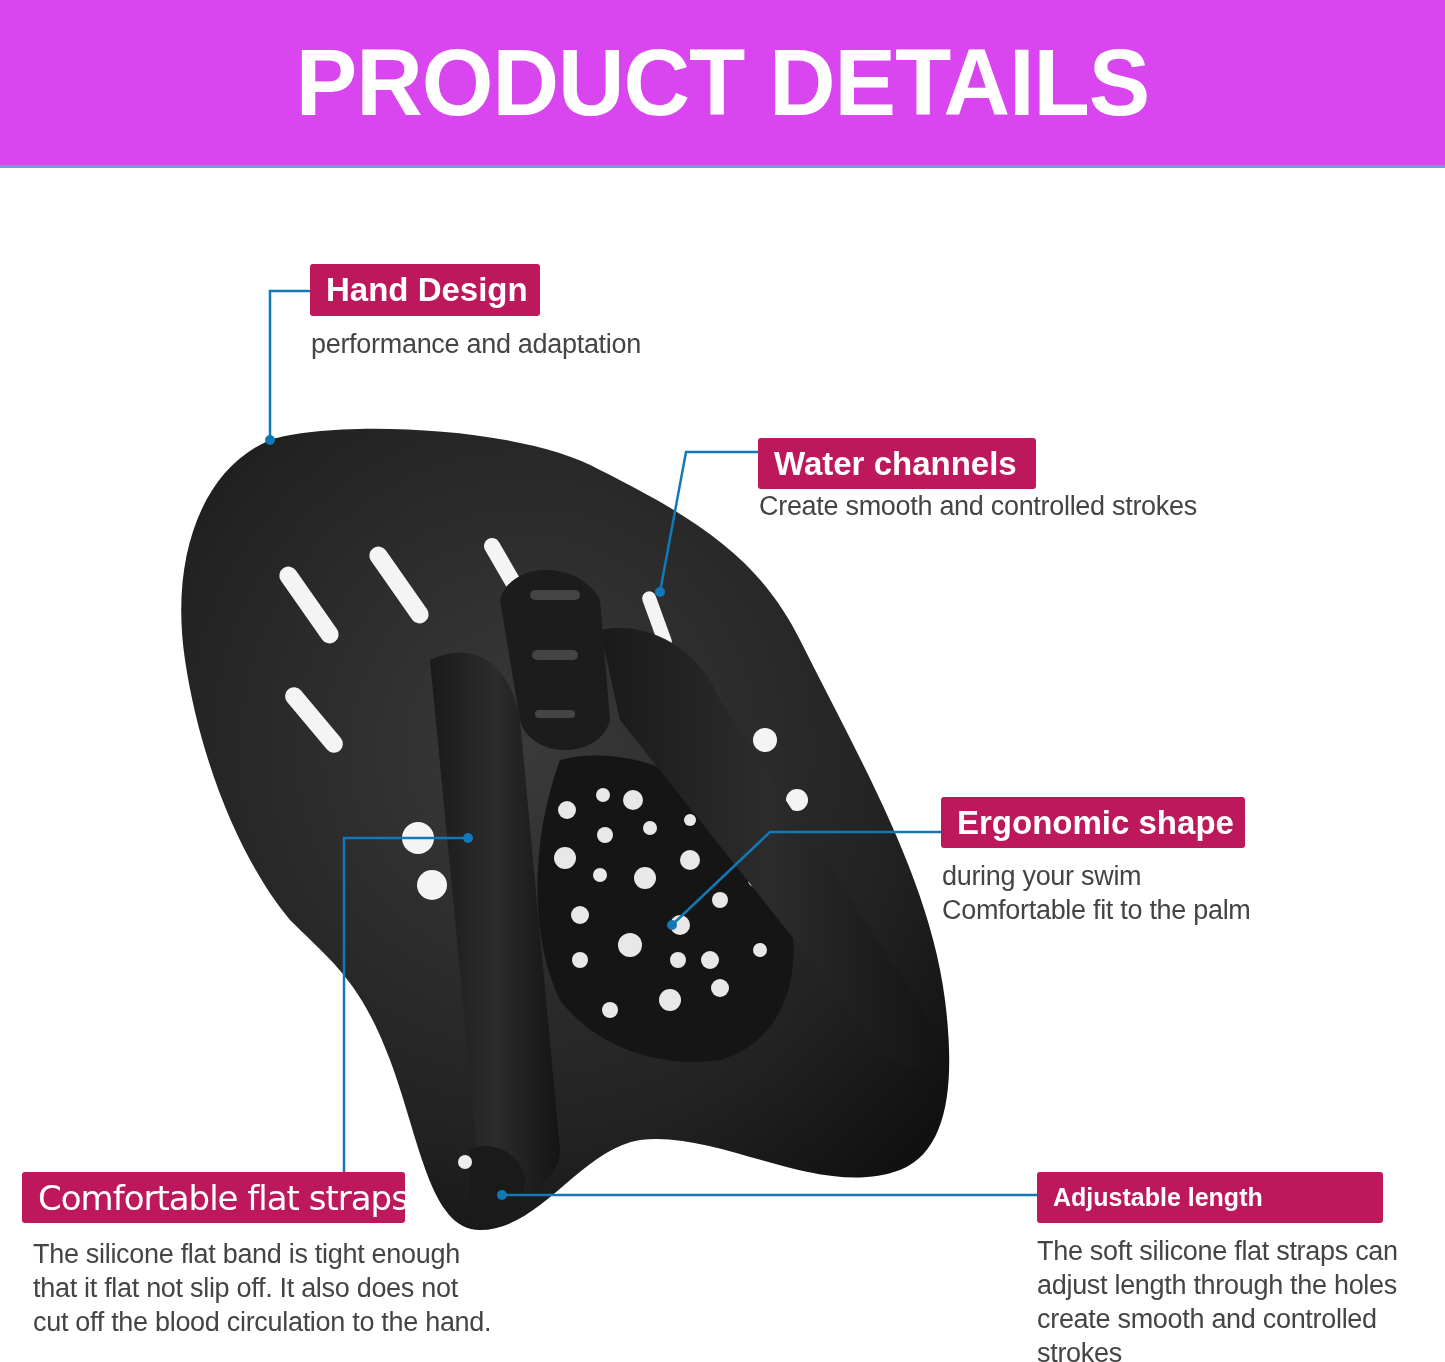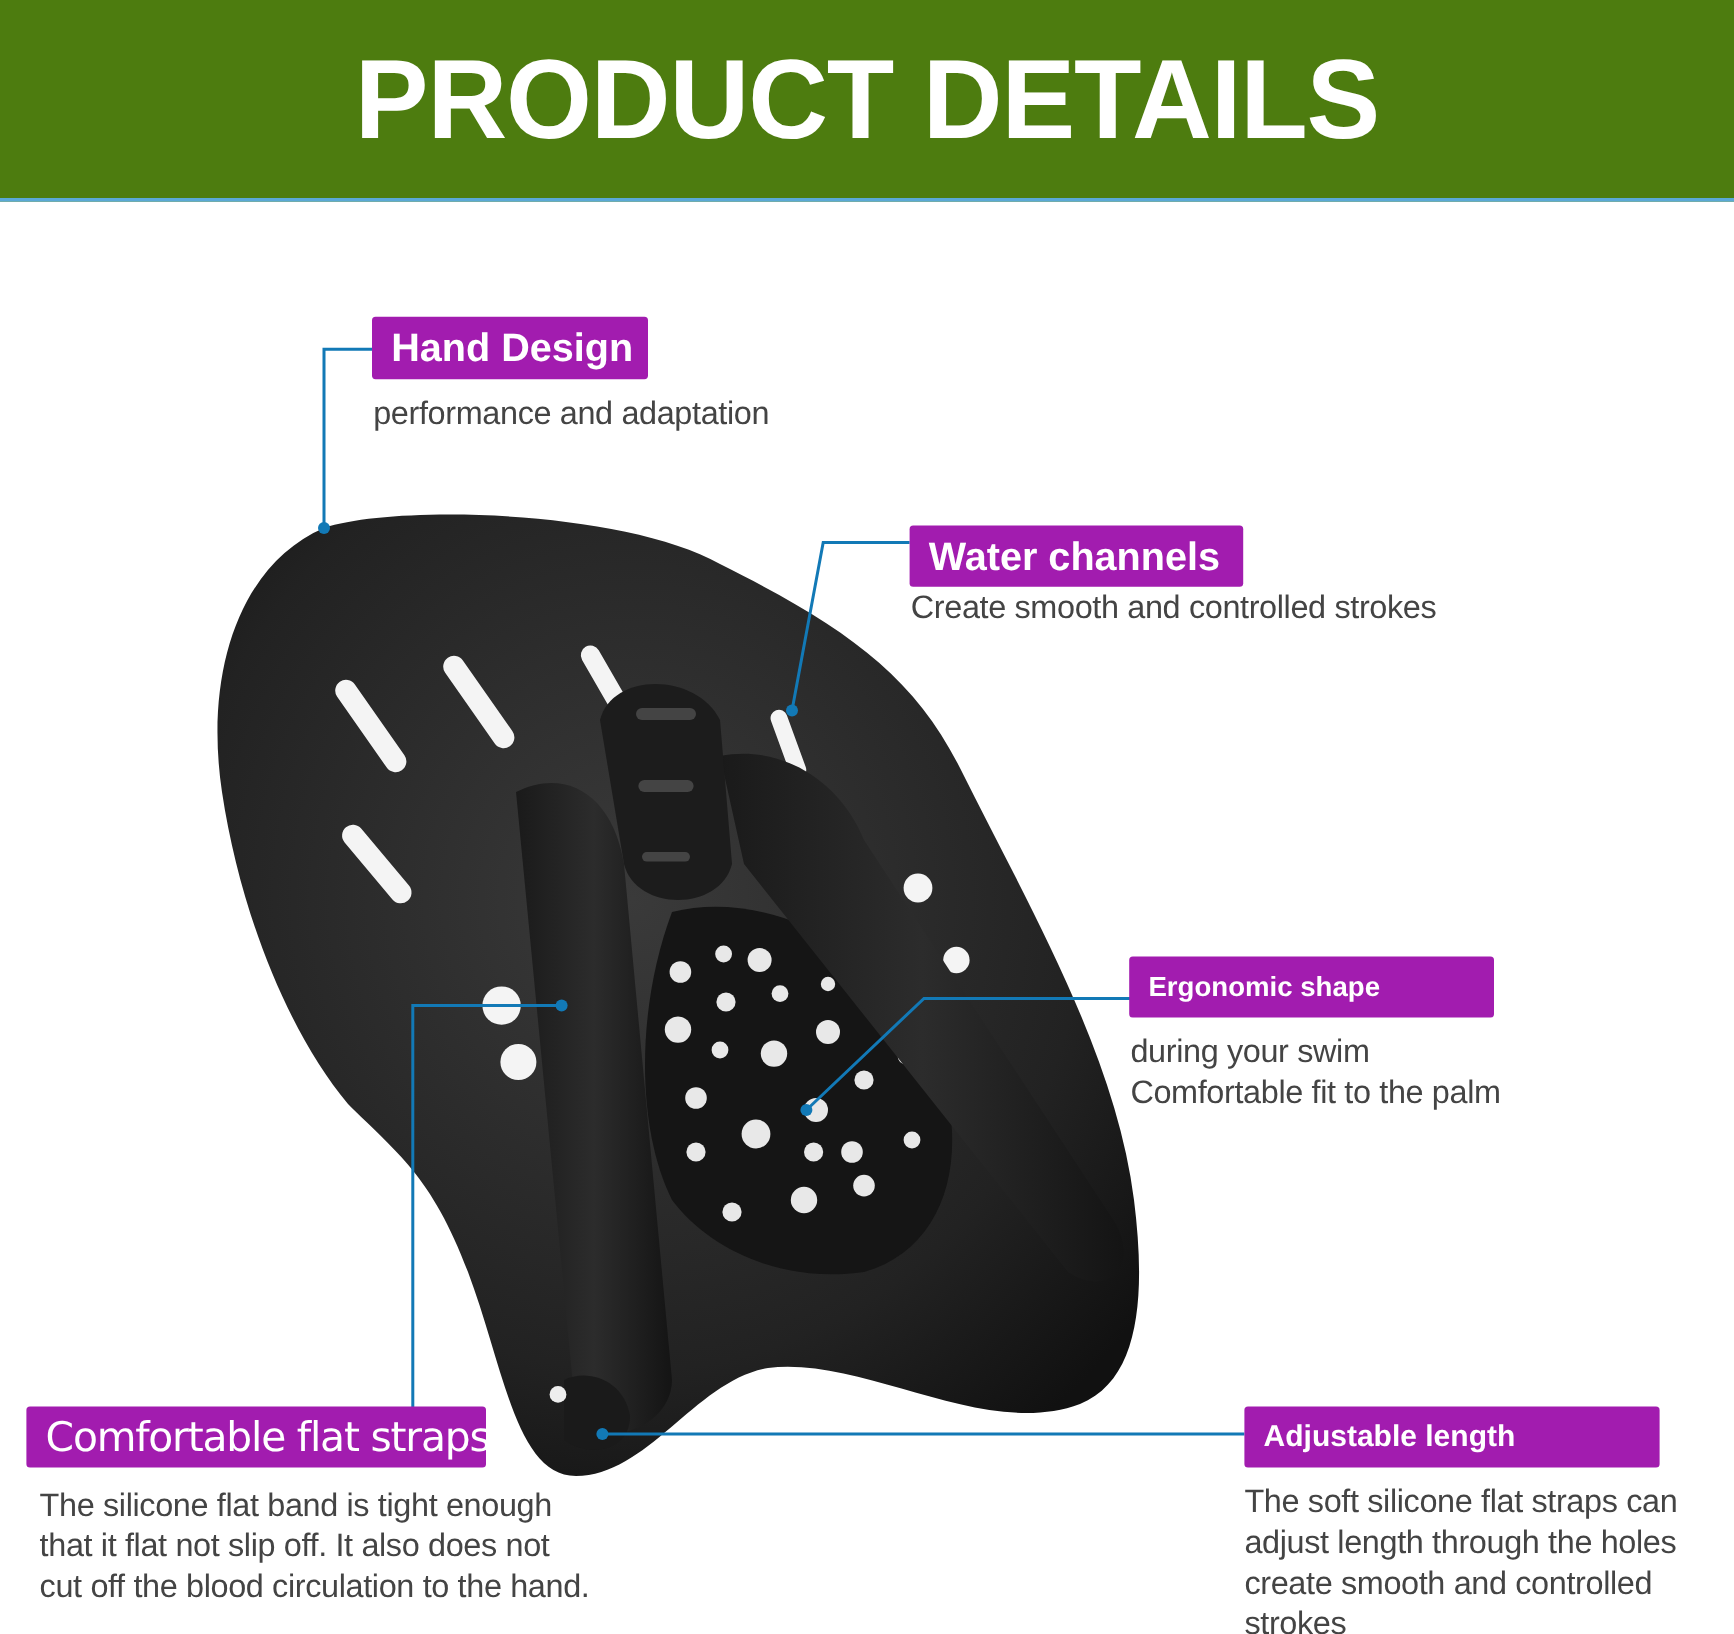--- a/index.html
+++ b/index.html
@@ -1,19 +1,19 @@
 <!DOCTYPE html>
 <html><head>
 <meta charset="utf-8">
 <style>
   html,body{margin:0;padding:0;}
   body{width:1445px;height:1362px;position:relative;background:#ffffff;overflow:hidden;font-family:"Liberation Sans",sans-serif;}
-  .banner{position:absolute;left:0;top:0;width:1445px;height:168px;background:#4d7c0f;display:flex;align-items:center;justify-content:center;border-bottom:3px solid #5aa9d6;box-sizing:border-box;}
+  .banner{position:absolute;left:0;top:0;width:1445px;height:168px;background:#d946ef;display:flex;align-items:center;justify-content:center;border-bottom:3px solid #5aa9d6;box-sizing:border-box;}
   .banner h1{margin:0;color:#fff;font-family:"Liberation Sans",sans-serif;font-weight:700;font-size:94px;letter-spacing:-1px;transform:scaleX(0.98);}
-  .tag{position:absolute;background:#a21caf;color:#fff;font-weight:700;border-radius:3px;display:flex;align-items:center;padding:0 16px;box-sizing:border-box;white-space:nowrap;}
+  .tag{position:absolute;background:#be185d;color:#fff;font-weight:700;border-radius:3px;display:flex;align-items:center;padding:0 16px;box-sizing:border-box;white-space:nowrap;}
   .desc{position:absolute;color:#444;font-size:27px;line-height:34px;letter-spacing:-0.3px;}
   svg.art{position:absolute;left:0;top:0;}
 </style>
 </head>
 <body>
 
 <div class="banner">
   <h1>PRODUCT DETAILS</h1>
 </div>
 
@@ -102,21 +102,21 @@
 <div class="tag" style="left:310px;top:264px;width:230px;height:52px;font-size:33px;">Hand Design</div>
 <div class="desc" style="left:311px;top:327px;">
   <div>performance and adaptation</div>
 </div>
 
 <div class="tag" style="left:758px;top:438px;width:278px;height:51px;font-size:33px;">Water channels</div>
 <div class="desc" style="left:759px;top:489px;">
   <div>Create smooth and controlled strokes</div>
 </div>
 
-<div class="tag" style="left:941px;top:797px;width:304px;height:51px;font-size:23px;">Ergonomic shape</div>
+<div class="tag" style="left:941px;top:797px;width:304px;height:51px;font-size:33px;">Ergonomic shape</div>
 <div class="desc" style="left:942px;top:859px;">
   <div>during your swim</div>
   <div>Comfortable fit to the palm</div>
 </div>
 
 <div class="tag" style="left:22px;top:1172px;width:383px;height:51px;font-size:34px;font-weight:400;font-family:'DejaVu Sans',sans-serif;letter-spacing:-1px;text-align:right;">Comfortable flat straps</div>
 <div class="desc" style="left:33px;top:1237px;">
   <div>The silicone flat band is tight enough</div>
   <div>that it flat not slip off. It also does not</div>
   <div>cut off the blood circulation to the hand.</div>

